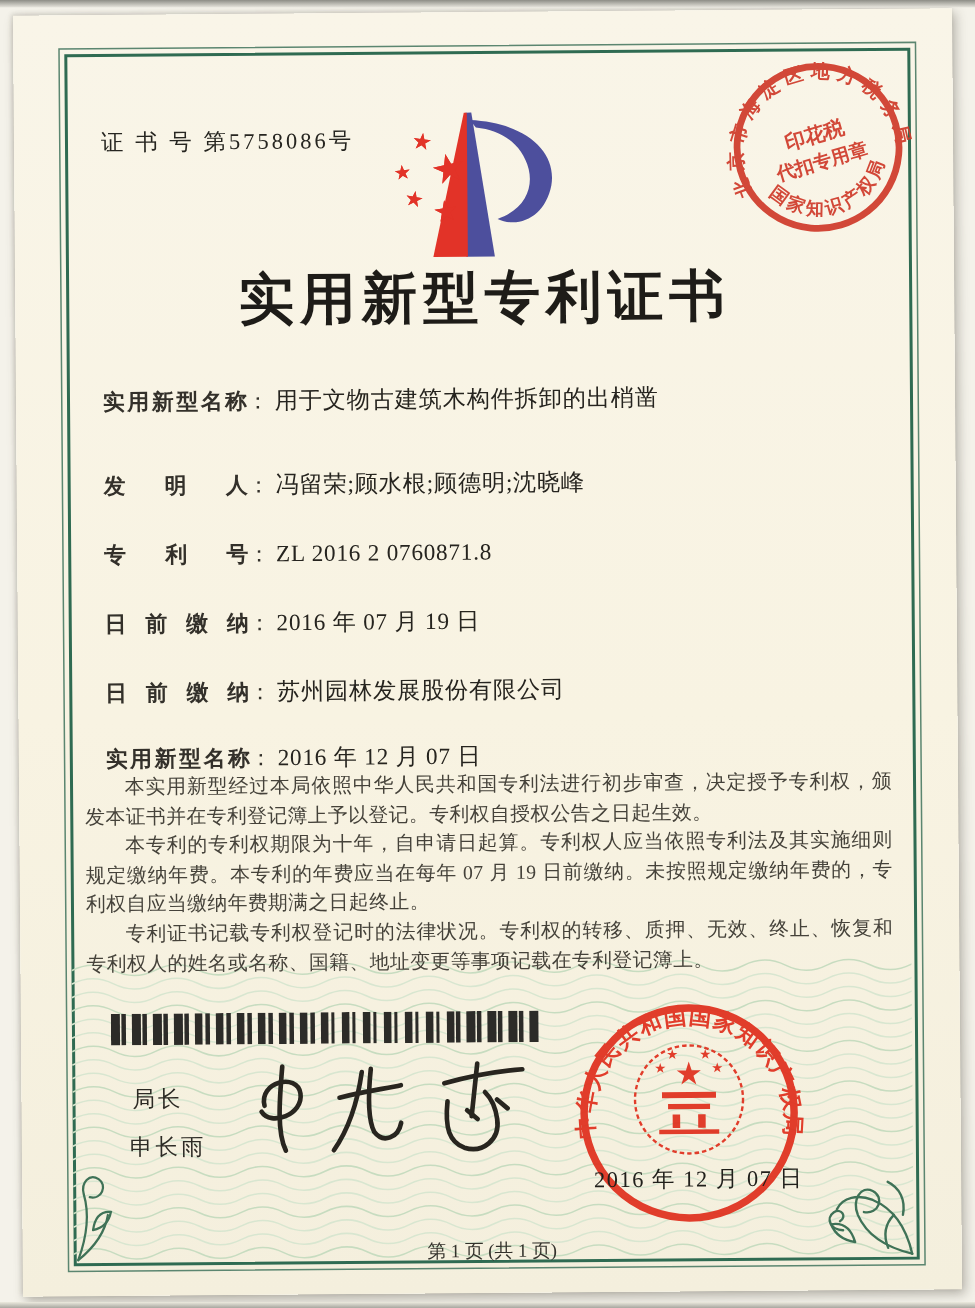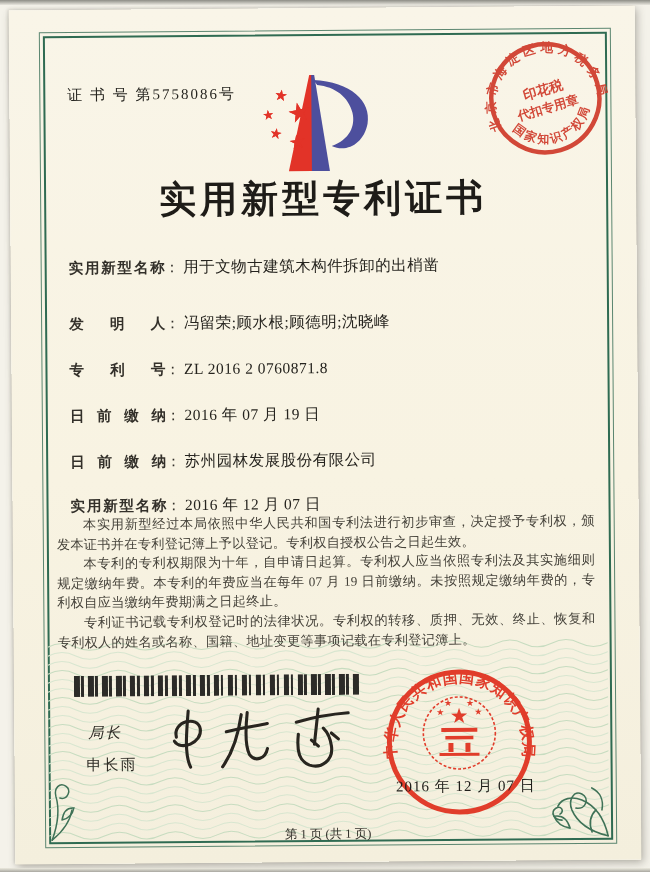--- a/index.html
+++ b/index.html
@@ -56,21 +56,21 @@
     overflow:hidden; white-space:nowrap; font-size:0; z-index:2; }
   .barcode i { display:inline-block; height:100%; background:#2c2b28; }
   .barcode i.sp { background:transparent; }
 
   
   .waves { position:absolute; left:34px; right:28px; top:630px; height:202px; z-index:0; }
 
   
   .sig-title { position:absolute; left:74px; top:714px; font-size:15px; color:#2c2a24;
     letter-spacing:2px; z-index:2;
-    font-family:"Liberation Sans","DejaVu Sans",sans-serif;font-style:italic; }
+    font-family:"Liberation Sans","DejaVu Sans",sans-serif; }
   .sig-name  { position:absolute; left:72px; top:746px; font-size:15px; color:#2c2a24;
     letter-spacing:2px; z-index:2;
     font-family:"Liberation Sans","DejaVu Sans",sans-serif; }
   .sig-hand { position:absolute; left:132px; top:690px; z-index:2; }
 
   
   .tax-stamp { position:absolute; left:474px; top:30px; width:124px; height:124px;
     transform:rotate(-16deg); opacity:.92; }
   .office-seal { position:absolute; left:368px; top:658px; width:154px; height:154px;
     opacity:.93; z-index:1; }

